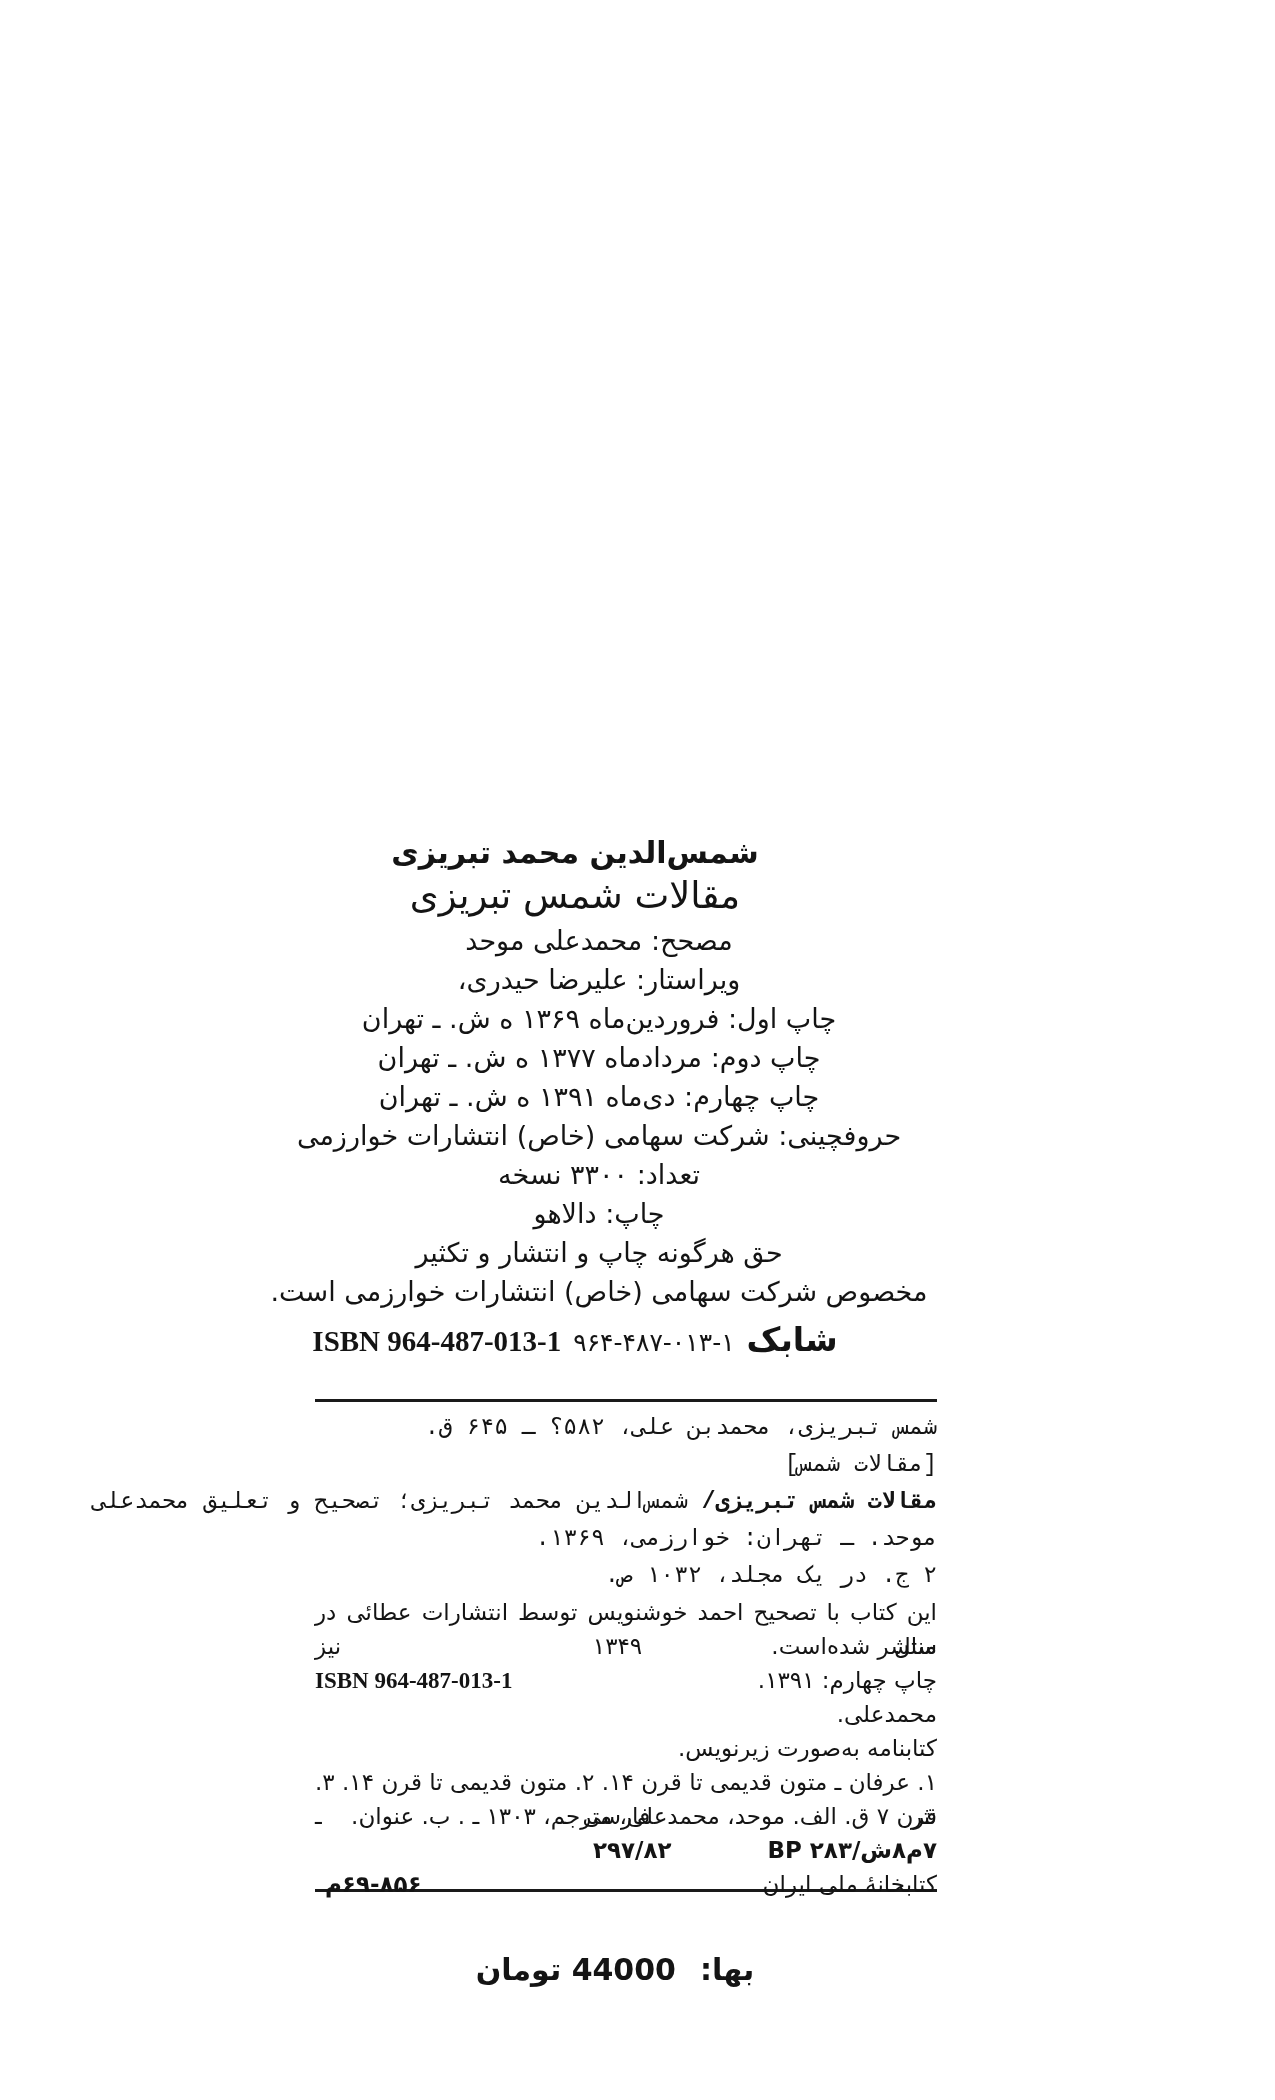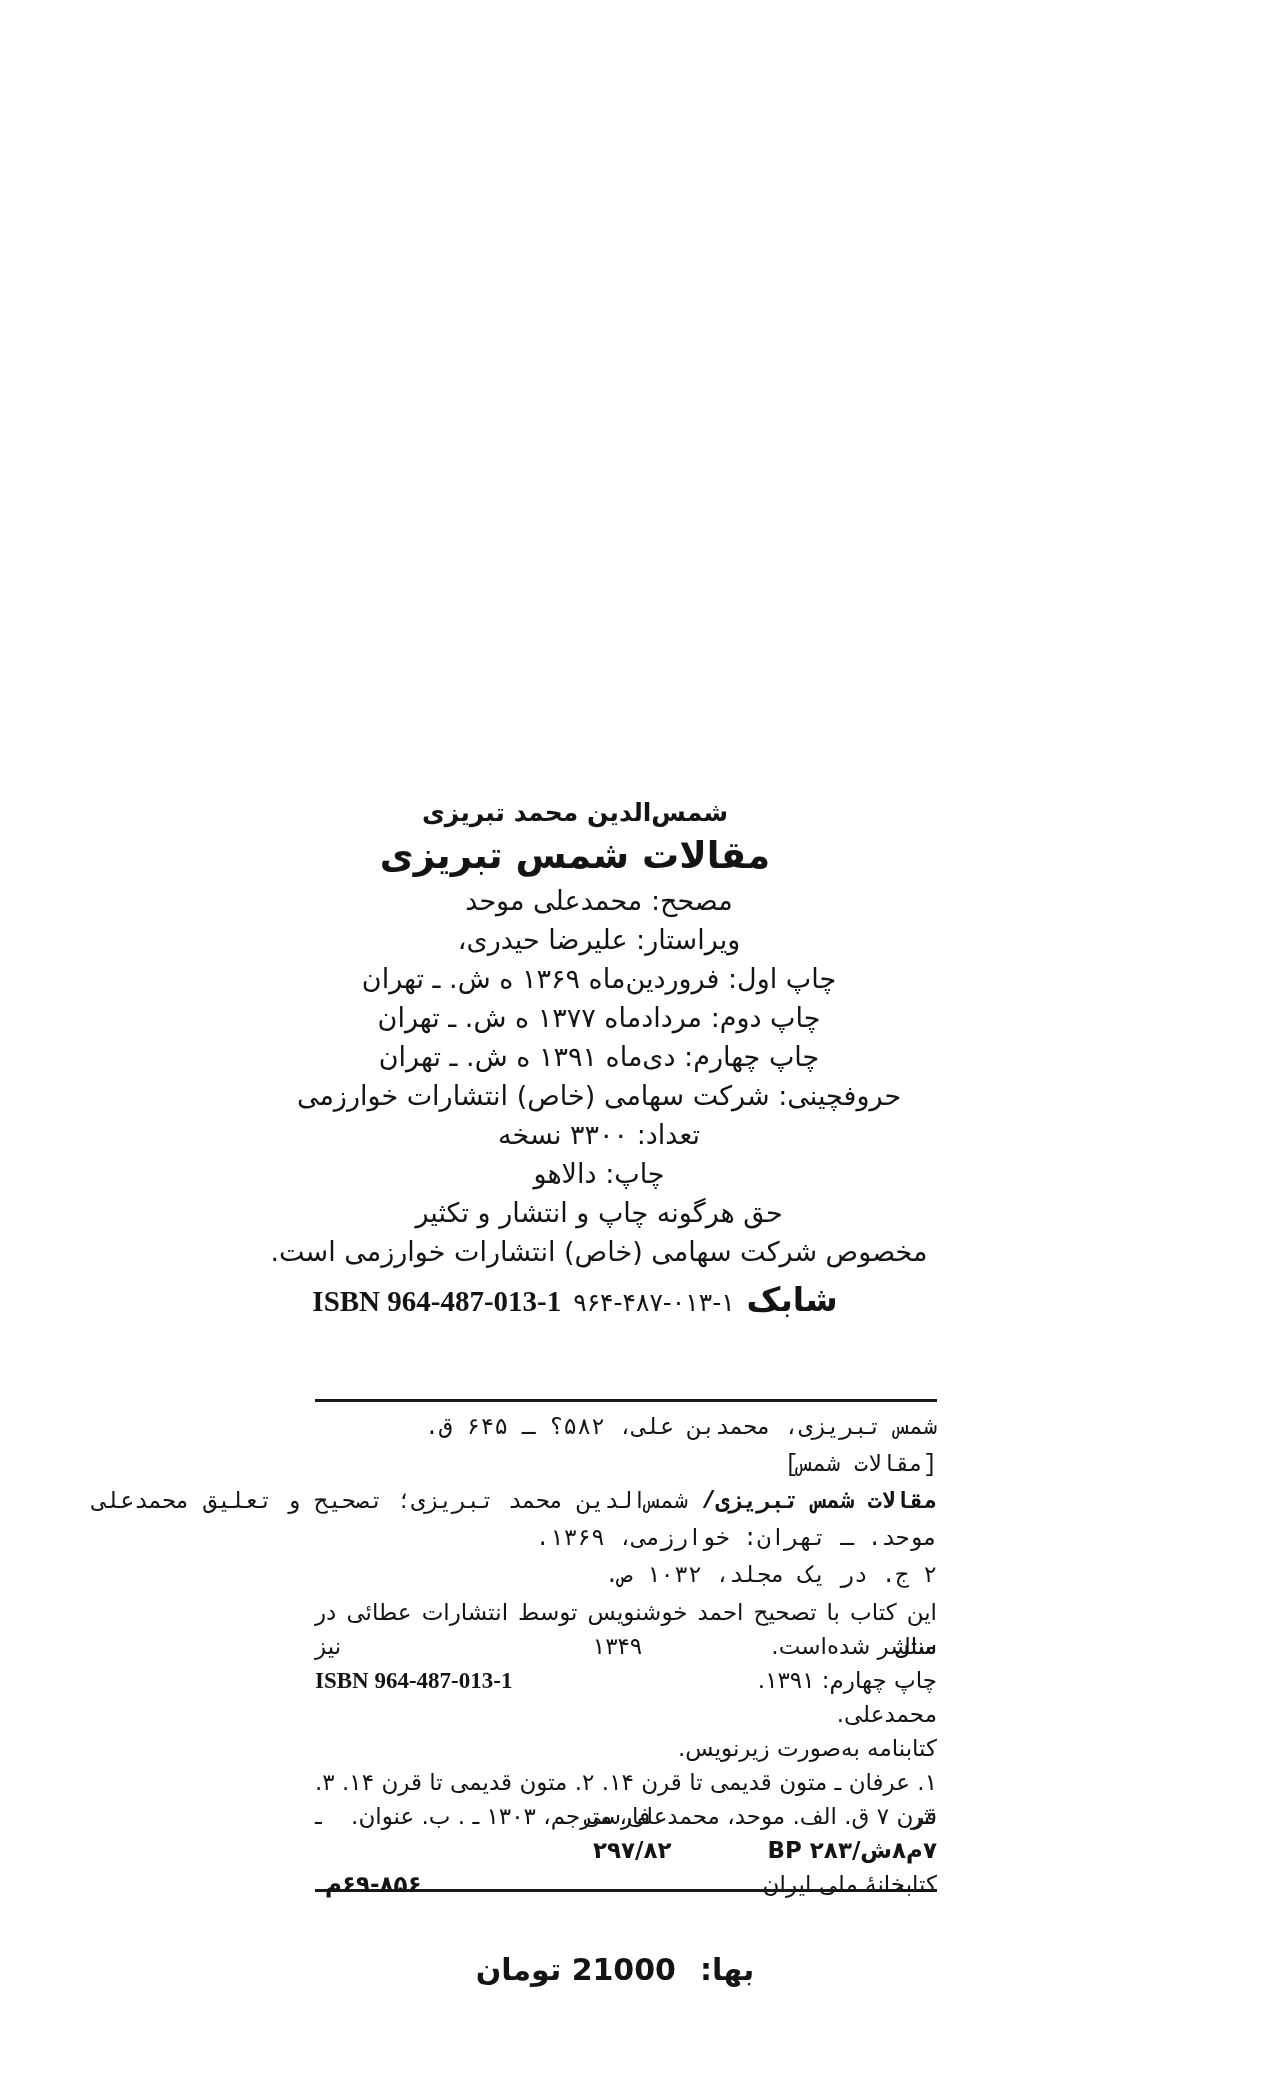--- a/index.html
+++ b/index.html
@@ -8,24 +8,24 @@
     background:#ffffff;color:#141414;
     font-family:"DejaVu Sans", sans-serif;
     overflow:hidden;
   }
   
   .colophon{
     position:absolute;top:795px;left:0;width:1150px;
     direction:rtl;text-align:center;
   }
   .colophon .author{
-    font-size:25px;font-weight:700;height:36px;line-height:36px;
+    font-size:30px;font-weight:700;height:36px;line-height:36px;margin-top:40px;
   }
   .colophon .book-title{
-    font-size:37px;font-weight:700;height:50px;line-height:50px;
+    font-size:37px;font-weight:400;height:50px;line-height:50px;
   }
   .colophon .cline{
     font-size:27px;font-weight:400;height:39px;line-height:39px;
     letter-spacing:0;
     padding-left:48px;
   }
   .isbn-row{
     margin-top:9px;height:40px;line-height:40px;
     direction:ltr;text-align:center;
     display:flex;justify-content:center;align-items:baseline;gap:12px;
@@ -135,14 +135,14 @@
     <span class="dewey">۲۹۷/۸۲</span>
   </div>
   <div class="cip-line rel">
     <span class="at-right">کتابخانۀ ملی ایران</span>
     <span class="natlib">م۶۹-۸۵۶</span>
   </div>
 </div>
 
 <div class="price">
   <span>بها:</span>
-  <span>21000 تومان</span>
+  <span>44000 تومان</span>
 </div>
 
 </body></html>

